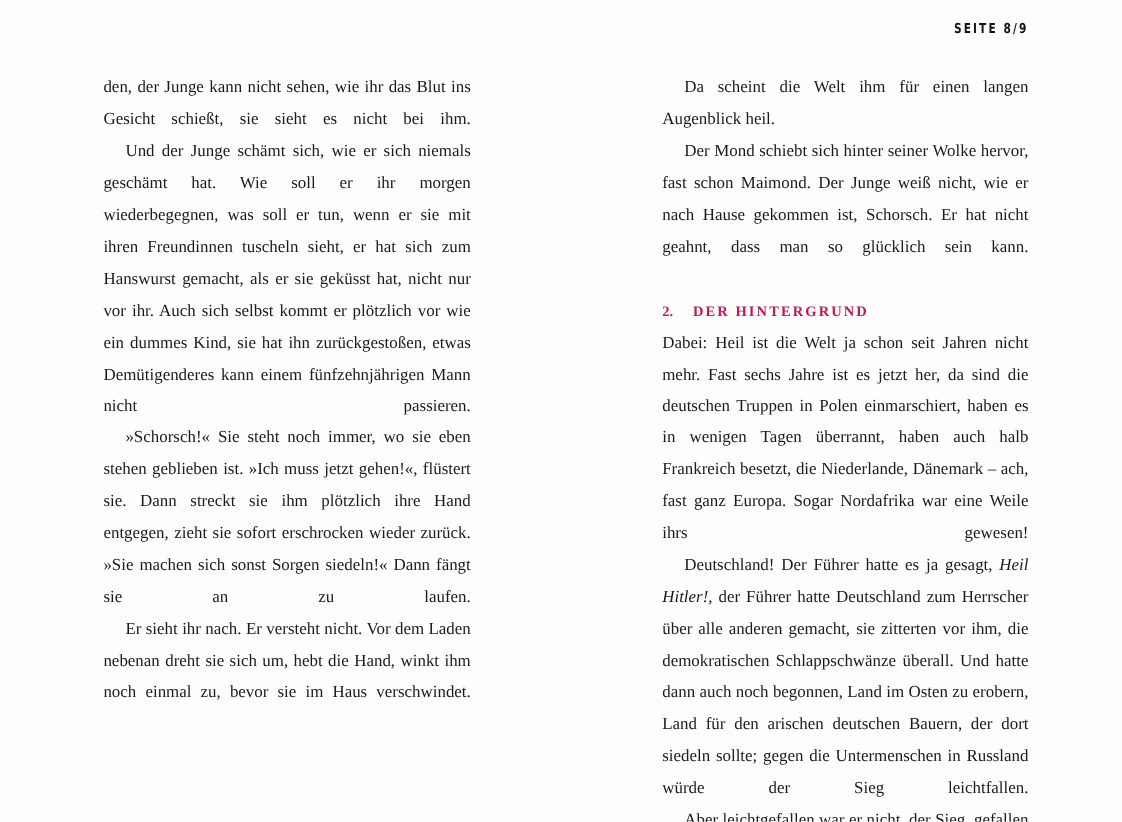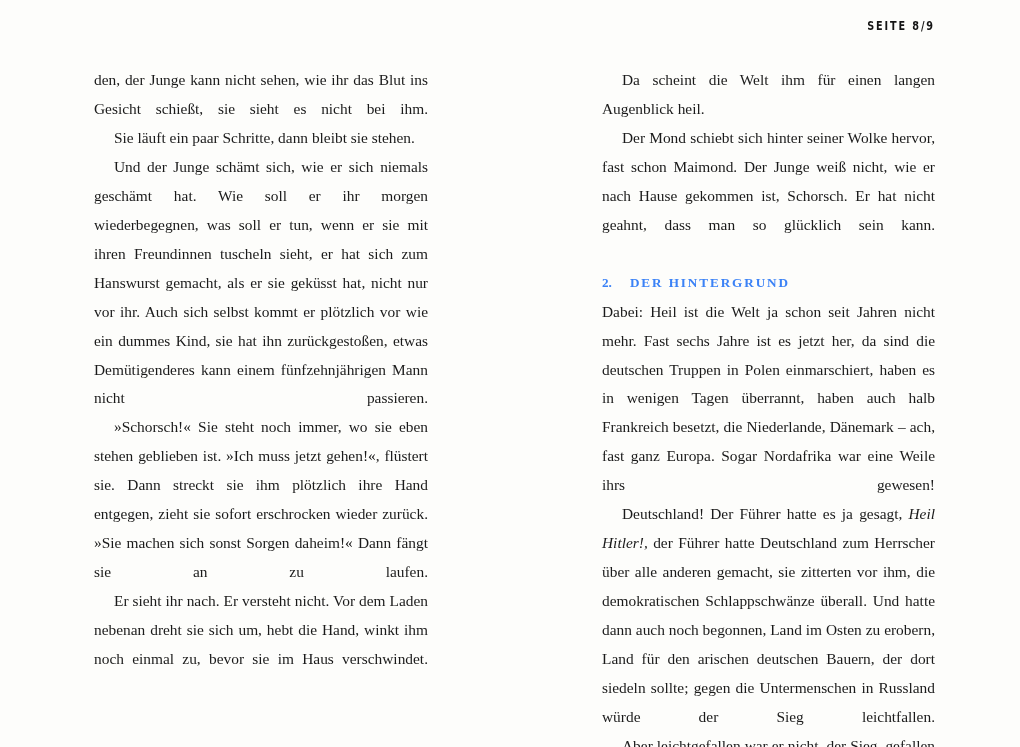--- a/index.html
+++ b/index.html
@@ -71,21 +71,21 @@
   
   p.para { text-align-last: left; }
   p.para.full-justify { text-align-last: justify; }
 
   .section-heading {
     margin: 0;
     font-size: 13.2px;
     font-weight: bold;
     letter-spacing: 1.9px;
     line-height: 28.95px;
-    color: #3b82f6;
+    color: #be185d;
     font-family: "Liberation Serif", "DejaVu Serif", serif;
     text-indent: 0;
     white-space: nowrap;
   }
   .section-heading .sec-num {
     letter-spacing: 0;
     margin-right: 18px;
     font-weight: bold;
   }
   .spacer-line { height: 28.95px; }
@@ -98,23 +98,22 @@
 <body>
 
 <div class="page">
 
   <div class="running-head">SEITE 8/9</div>
 
   <div class="columns">
 
     <div class="column column-left">
       <p class="para no-indent full-justify">den, der Junge kann nicht sehen, wie ihr das Blut ins Gesicht schießt, sie sieht es nicht bei ihm.</p>
-      <p class="para">Sie läuft ein paar Schritte, dann bleibt sie stehen.</p>
       <p class="para full-justify">Und der Junge schämt sich, wie er sich niemals geschämt hat. Wie soll er ihr morgen wiederbegegnen, was soll er tun, wenn er sie mit ihren Freundinnen tuscheln sieht, er hat sich zum Hanswurst gemacht, als er sie geküsst hat, nicht nur vor ihr. Auch sich selbst kommt er plötzlich vor wie ein dummes Kind, sie hat ihn zurückgestoßen, etwas Demütigenderes kann einem fünfzehnjährigen Mann nicht passieren.</p>
-      <p class="para full-justify">»Schorsch!« Sie steht noch immer, wo sie eben stehen geblieben ist. »Ich muss jetzt gehen!«, flüstert sie. Dann streckt sie ihm plötzlich ihre Hand entgegen, zieht sie sofort erschrocken wieder zurück. »Sie machen sich sonst Sorgen daheim!« Dann fängt sie an zu laufen.</p>
+      <p class="para full-justify">»Schorsch!« Sie steht noch immer, wo sie eben stehen geblieben ist. »Ich muss jetzt gehen!«, flüstert sie. Dann streckt sie ihm plötzlich ihre Hand entgegen, zieht sie sofort erschrocken wieder zurück. »Sie machen sich sonst Sorgen siedeln!« Dann fängt sie an zu laufen.</p>
       <p class="para full-justify">Er sieht ihr nach. Er versteht nicht. Vor dem Laden nebenan dreht sie sich um, hebt die Hand, winkt ihm noch einmal zu, bevor sie im Haus verschwindet.</p>
     </div>
 
     <div class="column column-right">
       <p class="para">Da scheint die Welt ihm für einen langen Augenblick heil.</p>
       <p class="para full-justify">Der Mond schiebt sich hinter seiner Wolke hervor, fast schon Maimond. Der Junge weiß nicht, wie er nach Hause gekommen ist, Schorsch. Er hat nicht geahnt, dass man so glücklich sein kann.</p>
 
       <div class="spacer-line"></div>
 
       <h2 class="section-heading">

